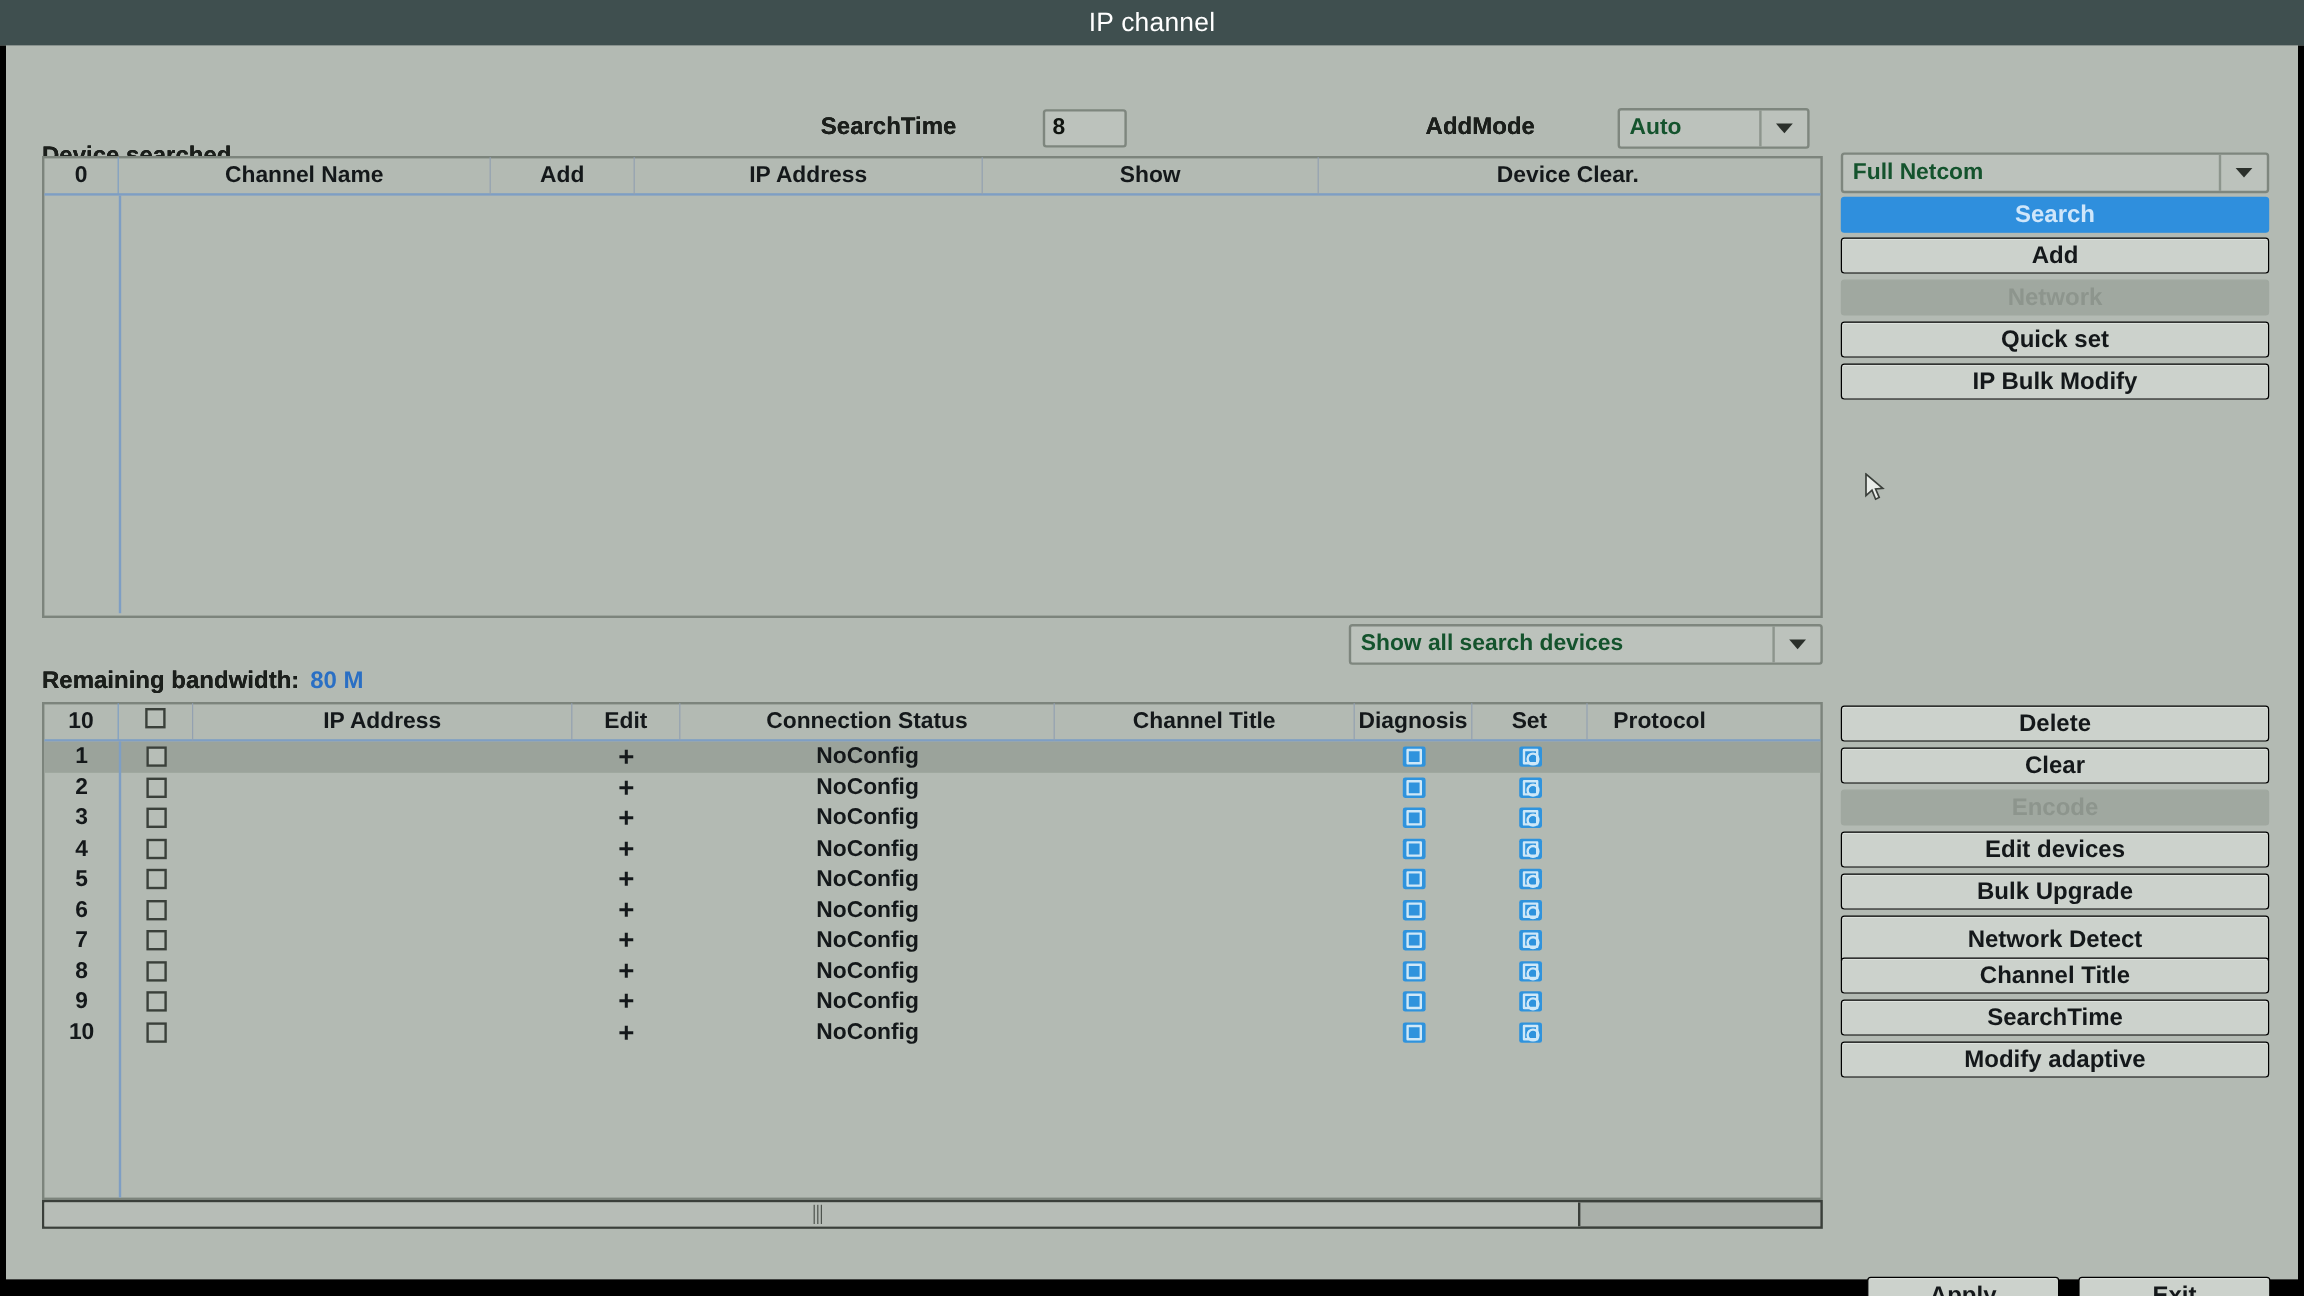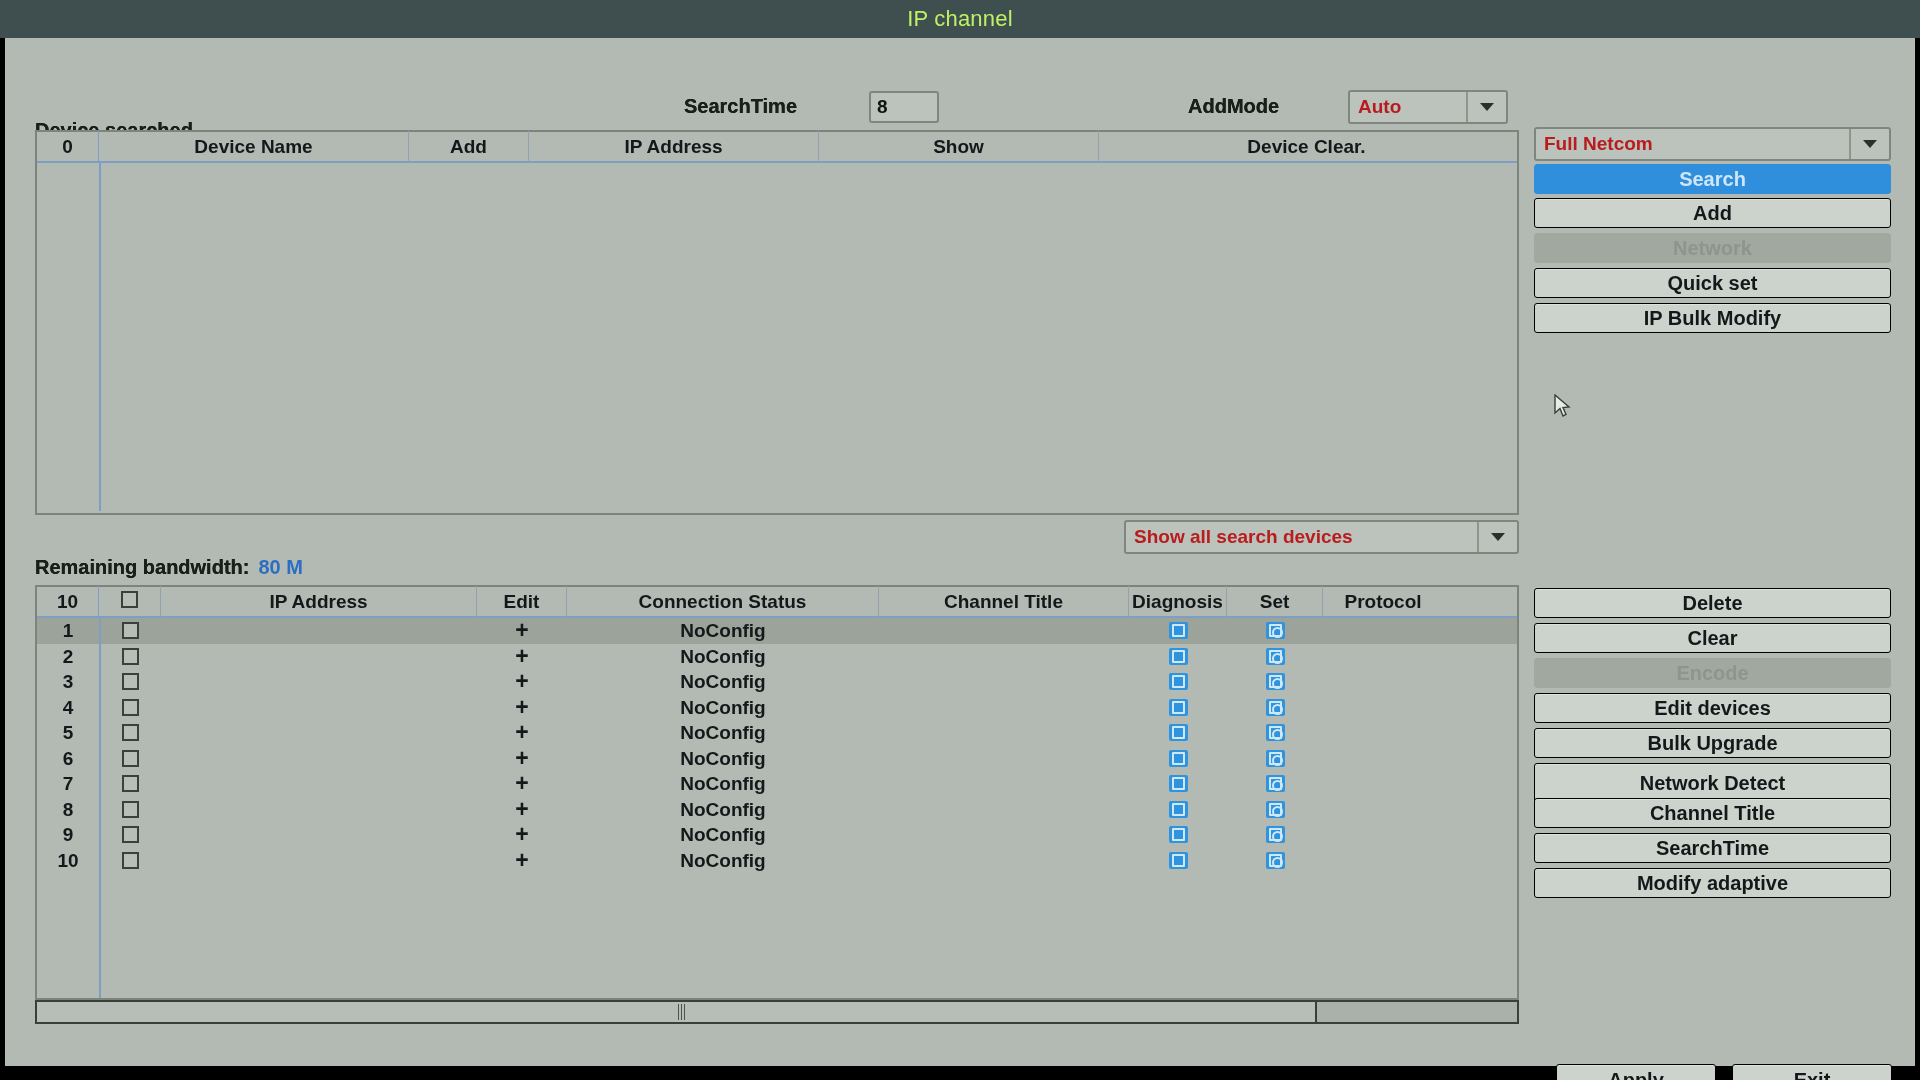--- a/index.html
+++ b/index.html
@@ -17,21 +17,21 @@
   }
 
   
   .titlebar {
     position: absolute; left: 0; top: 0;
     width: 1920px; height: 38px;
     background: #3f4f4f;
     display: flex; align-items: center; justify-content: center;
   }
   .titlebar .title {
-    color: #bef264;
+    color: #ffffff;
     font-size: 22px;
     letter-spacing: 0.2px;
   }
 
   
   .gutter-l, .gutter-r {
     position: absolute; top: 38px; width: 5px; height: 1042px;
     background: #000;
   }
   .gutter-l { left: 0; }
@@ -78,21 +78,21 @@
     background: #bcc2bc;
     border: 2px solid #7e867e;
     border-radius: 3px;
     height: 34px;
     align-items: stretch;
   }
   .combo .combo-text {
     flex: 1;
     display: flex; align-items: center;
     padding-left: 8px;
-    font-size: 19px; font-weight: bold; color: #b91c1c;
+    font-size: 19px; font-weight: bold; color: #14532d;
     white-space: nowrap; overflow: hidden;
   }
   .combo .combo-arrow {
     width: 40px;
     border-left: 2px solid #8d958d;
     display: flex; align-items: center; justify-content: center;
   }
   .combo .combo-arrow i {
     width: 0; height: 0;
     border-left: 7px solid transparent;
@@ -330,21 +330,21 @@
     <div class="combo" id="addmode-combo">
       <span class="combo-text">Auto</span>
       <span class="combo-arrow">
           <i></i>
         </span>
     </div>
 
     <div class="table-box" id="search-table">
       <div class="thead">
         <div class="th c-idx">0</div>
-        <div class="th c-name">Device Name</div>
+        <div class="th c-name">Channel Name</div>
         <div class="th c-add">Add</div>
         <div class="th c-ip">IP Address</div>
         <div class="th c-port">Show</div>
         <div class="th c-info">Device Clear.</div>
       </div>
       <div class="tbody" id="search-tbody">
         <div class="col-divider"></div>
       </div>
     </div>
 

